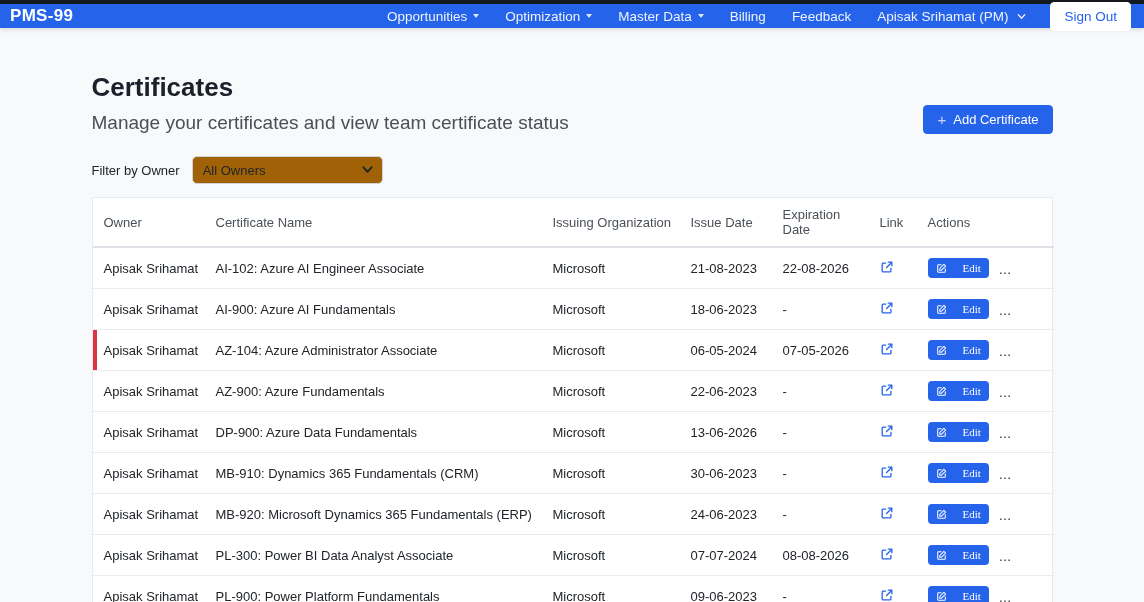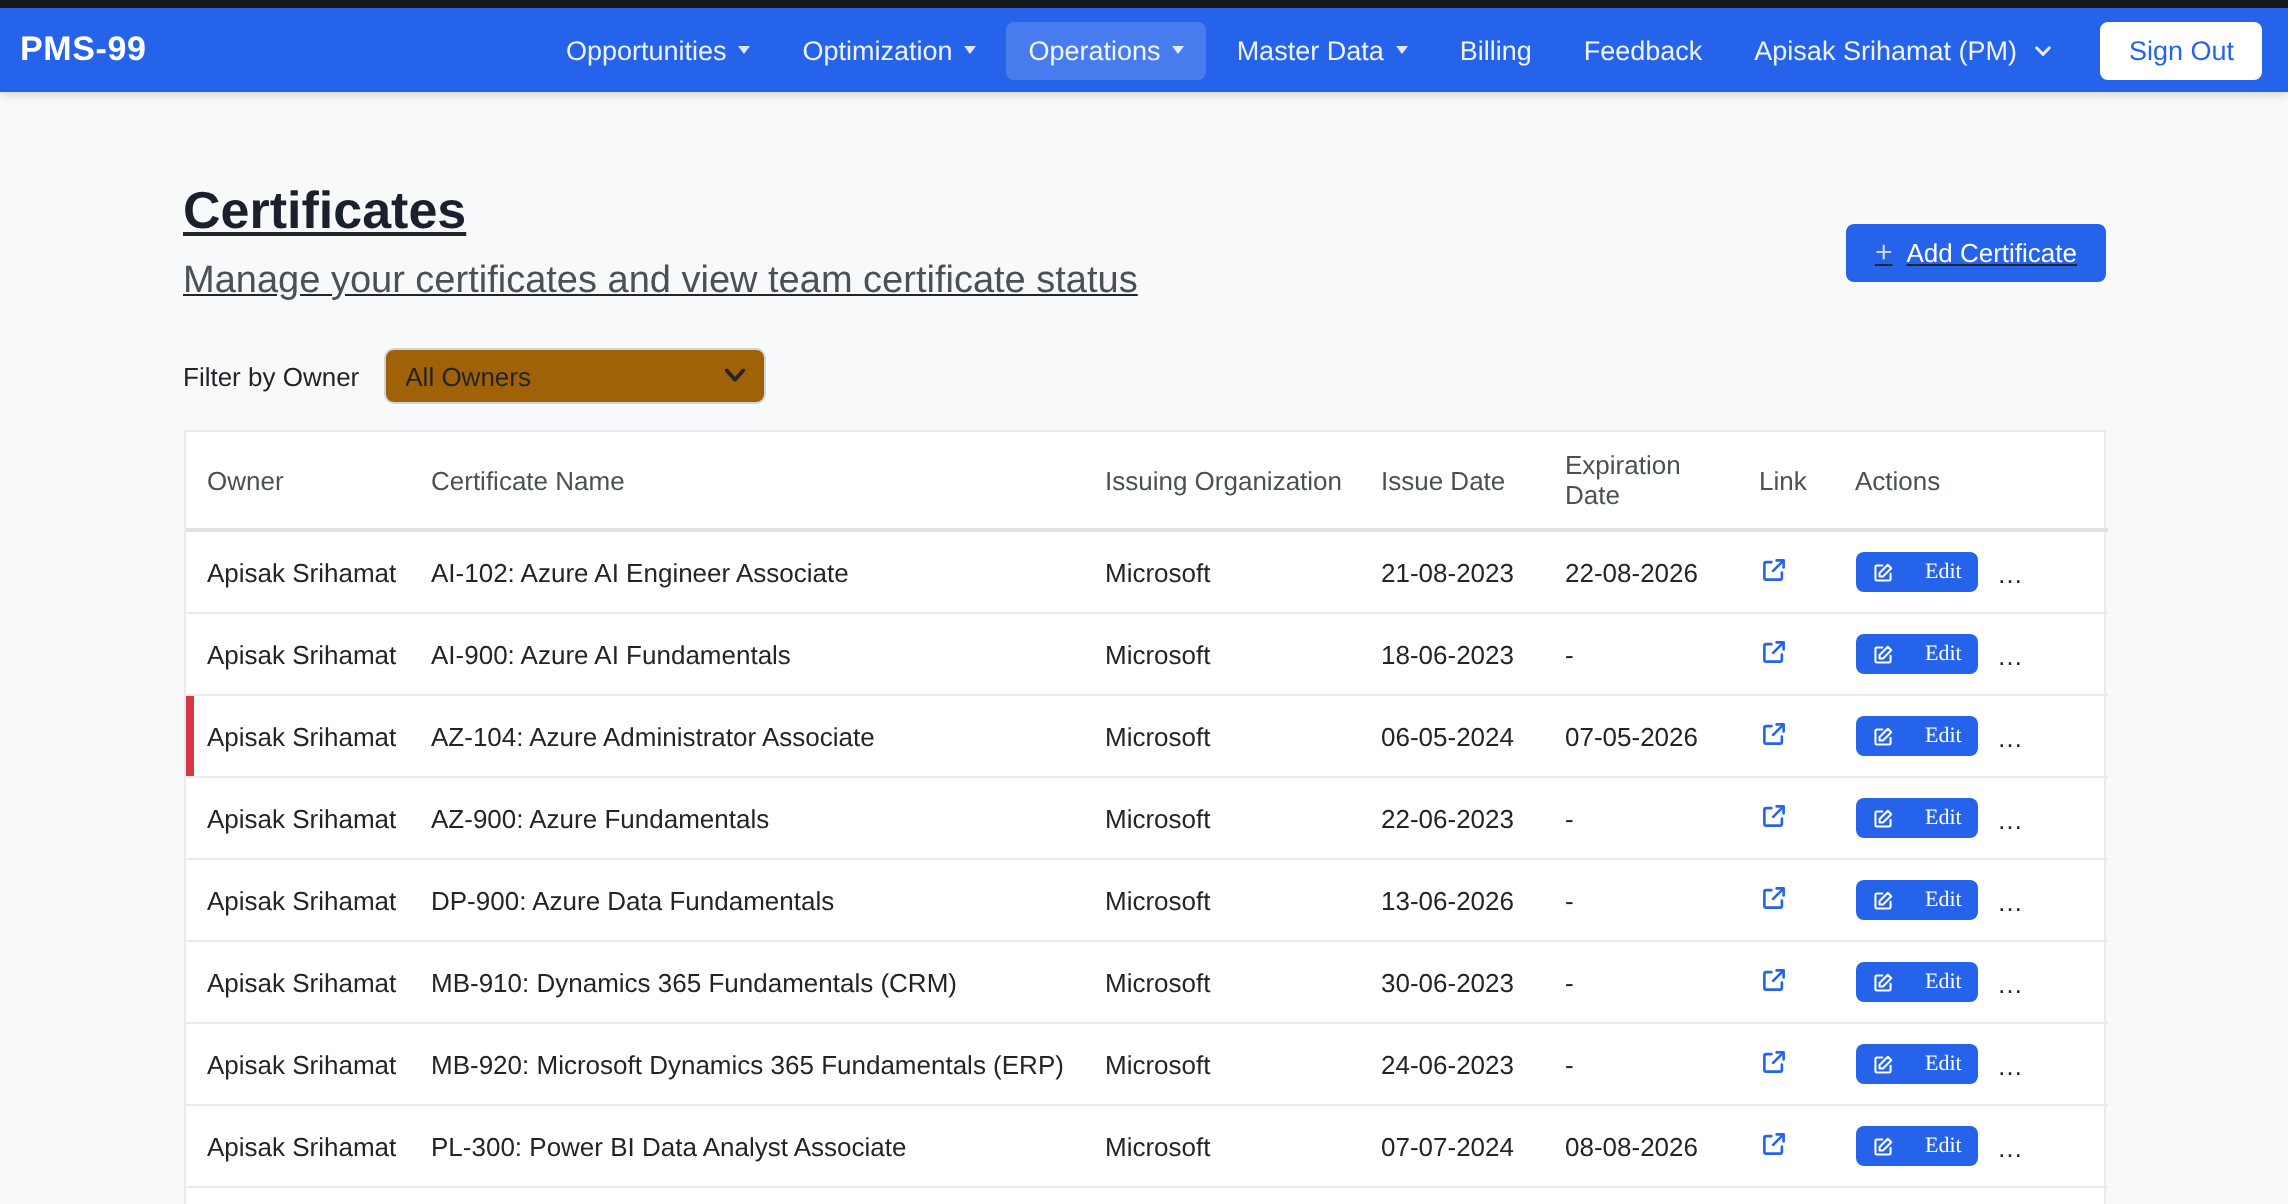--- a/index.html
+++ b/index.html
@@ -14,21 +14,21 @@
   *{box-sizing:border-box;margin:0;padding:0;}
   html,body{width:1144px;height:602px;overflow:hidden;}
   body{
     font-family:"Liberation Sans","DejaVu Sans",sans-serif;
     background:var(--page-bg);
     color:var(--text);
   }
   
   .top-strip{height:4px;background:#15181e;}
   .navbar{
-    height:42px;background:var(--primary);
+    height:24px;background:var(--primary);
     display:flex;align-items:center;
     padding:0 13px 0 10px;
     box-shadow:0 2px 4px rgba(0,0,0,.12);
   }
   .brand{color:#fff;font-weight:bold;font-size:17px;letter-spacing:.3px;cursor:pointer;}
   .nav-items{display:flex;align-items:center;margin-left:auto;gap:4px;}
   .nav-item{
     color:rgba(255,255,255,.92);font-size:13.5px;
     padding:7px 11px;border-radius:4px;cursor:pointer;
     display:flex;align-items:center;gap:6px;white-space:nowrap;
@@ -41,21 +41,21 @@
   }
   .user-item svg{margin-left:2px;}
   .signout-btn{
     background:#fff;color:var(--primary);
     border:1px solid #fff;border-radius:4px;
     font-size:13.5px;font-family:inherit;
     padding:6px 13px;margin-left:8px;cursor:pointer;white-space:nowrap;
   }
   
   .container{width:961px;margin:0 auto;padding-top:44px;}
-  .header-row{display:flex;justify-content:space-between;align-items:center;text-decoration:underline;}
+  .header-row{display:flex;justify-content:space-between;align-items:flex-end;}
   .page-title{font-size:26px;font-weight:bold;color:#1a202c;}
   .page-subtitle{font-size:19px;color:var(--muted);margin-top:9px;}
   .toolbar{display:flex;gap:6px;margin-top:11px;}
   .btn{
     display:inline-flex;align-items:center;gap:7px;
     font-family:inherit;font-size:13px;border-radius:4px;
     padding:6px 13px;cursor:pointer;white-space:nowrap;
   }
   .btn-outline{background:#fff;border:1px solid #ced4da;color:var(--text);}
   .btn-primary{background:var(--primary);border:1px solid var(--primary);color:#fff;}
@@ -109,24 +109,20 @@
 
 <nav class="navbar">
   <span class="brand">PMS-99</span>
   <div class="nav-items">
     <span class="nav-item">
       <span>Opportunities</span>
       <span class="caret"></span>
     </span>
     <span class="nav-item">
       <span>Optimization</span>
-      <span class="caret"></span>
-    </span>
-    <span class="nav-item active">
-      <span>Operations</span>
       <span class="caret"></span>
     </span>
     <span class="nav-item">
       <span>Master Data</span>
       <span class="caret"></span>
     </span>
     <span class="nav-item">
       <span>Billing</span>
     </span>
     <span class="nav-item">

